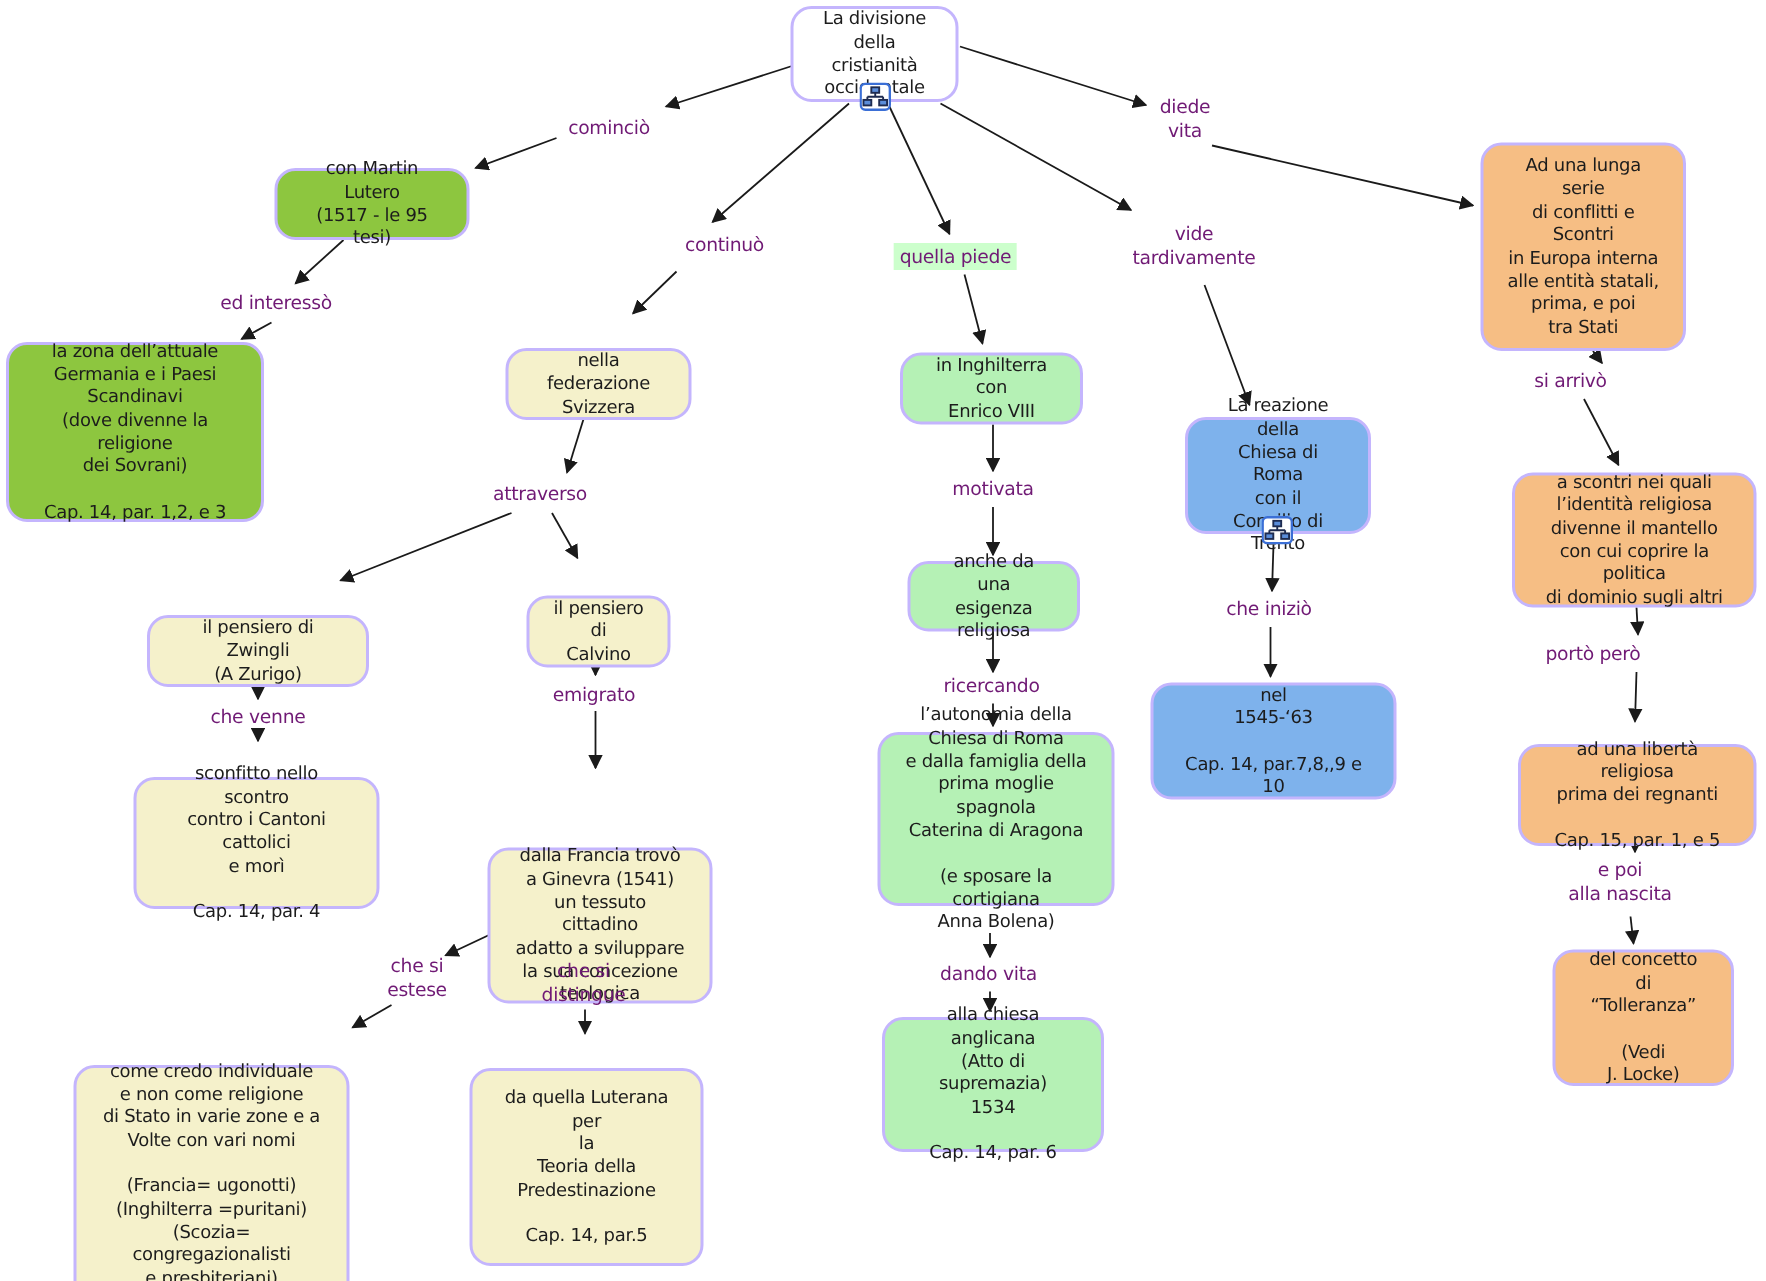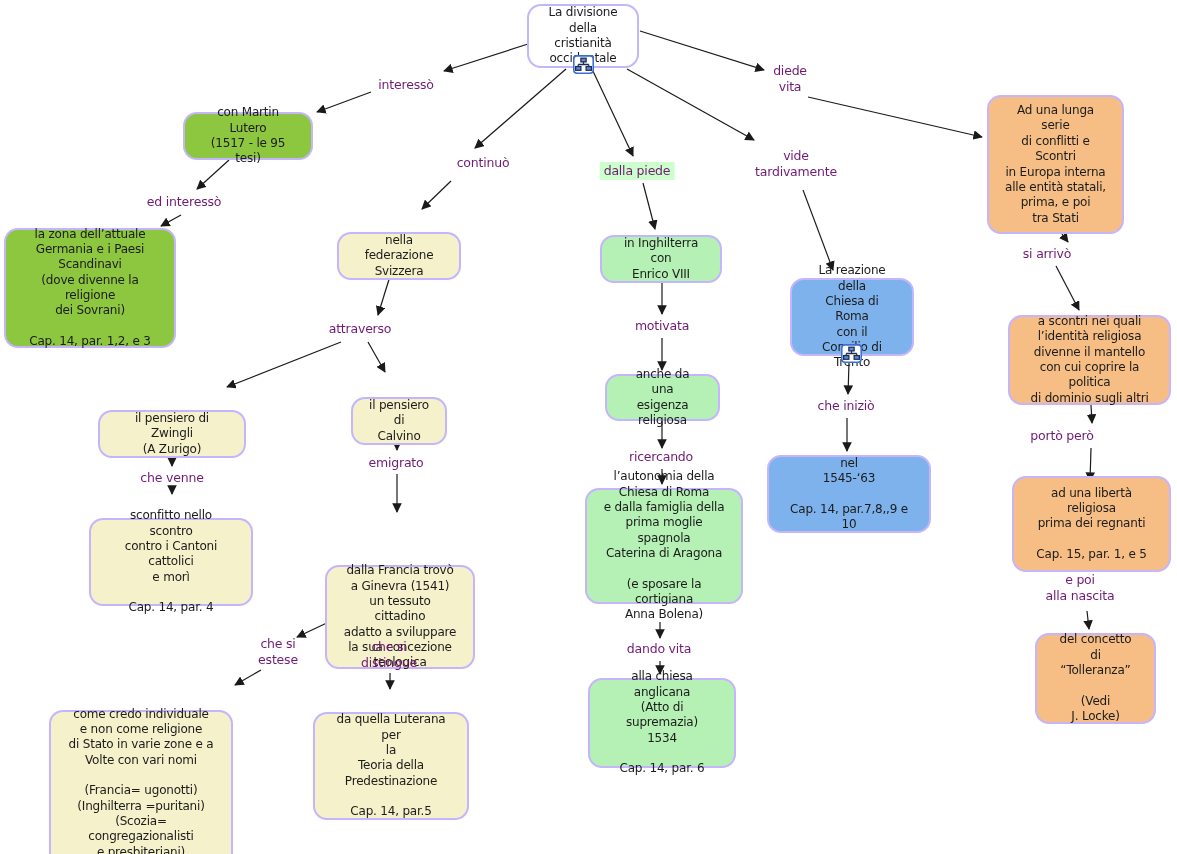--- a/index.html
+++ b/index.html
@@ -114,21 +114,21 @@
 <div class="node cream" style="left:49px;top:690px;width:184px;height:162px">come credo individuale
 e non come religione
 di Stato in varie zone e a
 Volte con vari nomi
 
 (Francia= ugonotti)
 (Inghilterra =puritani)
 (Scozia= congregazionalisti
 e presbiteriani)
 ecc...</div>
-<div class="node cream" style="left:313px;top:692px;width:156px;height:108px">da quella Luterana per
+<div class="node cream" style="left:313px;top:692px;width:156px;height:132px">da quella Luterana per
 la
 Teoria della
 Predestinazione
 
 Cap. 14, par.5</div>
 <div class="node lgreen" style="left:600px;top:235px;width:122px;height:48px">in Inghilterra con
 Enrico VIII</div>
 <div class="node lgreen" style="left:605px;top:374px;width:115px;height:47px">anche da una
 esigenza religiosa</div>
 <div class="node lgreen" style="left:585px;top:488px;width:158px;height:116px">l’autonomia della
@@ -157,41 +157,41 @@
 Scontri
 in Europa interna
 alle entità statali,
 prima, e poi
 tra Stati</div>
 <div class="node orange" style="left:1008px;top:315px;width:163px;height:90px">a scontri nei quali
 l’identità religiosa
 divenne il mantello
 con cui coprire la politica
 di dominio sugli altri</div>
-<div class="node orange" style="left:1012px;top:476px;width:159px;height:96px">ad una libertà religiosa
+<div class="node orange" style="left:1012px;top:496px;width:159px;height:68px">ad una libertà religiosa
 prima dei regnanti
 
 Cap. 15, par. 1, e 5</div>
 <div class="node orange" style="left:1035px;top:633px;width:121px;height:91px">del concetto di
 “Tolleranza”
 
 (Vedi
 J. Locke)</div>
 
-<div class="elabel" style="left:406px;top:77px">interessò</div>
+<div class="elabel" style="left:406px;top:77px">cominciò</div>
 <div class="elabel" style="left:483px;top:155px">continuò</div>
 <div class="elabel" style="left:184px;top:194px">ed interessò</div>
 <div class="elabel" style="left:360px;top:321px">attraverso</div>
 <div class="elabel" style="left:172px;top:470px">che venne</div>
 <div class="elabel" style="left:396px;top:455px">emigrato</div>
 <div class="elabel" style="left:278px;top:636px">che si
 estese</div>
 <div class="elabel" style="left:389px;top:639px">che si
 distingue</div>
-<div class="elabel hl" style="left:637px;top:162px">dalla piede</div>
+<div class="elabel hl" style="left:637px;top:162px">quella piede</div>
 <div class="elabel" style="left:662px;top:318px">motivata</div>
 <div class="elabel" style="left:661px;top:449px">ricercando</div>
 <div class="elabel" style="left:659px;top:641px">dando vita</div>
 <div class="elabel" style="left:796px;top:148px">vide
 tardivamente</div>
 <div class="elabel" style="left:846px;top:398px">che iniziò</div>
 <div class="elabel" style="left:790px;top:63px">diede
 vita</div>
 <div class="elabel" style="left:1047px;top:246px">si arrivò</div>
 <div class="elabel" style="left:1062px;top:428px">portò però</div>

